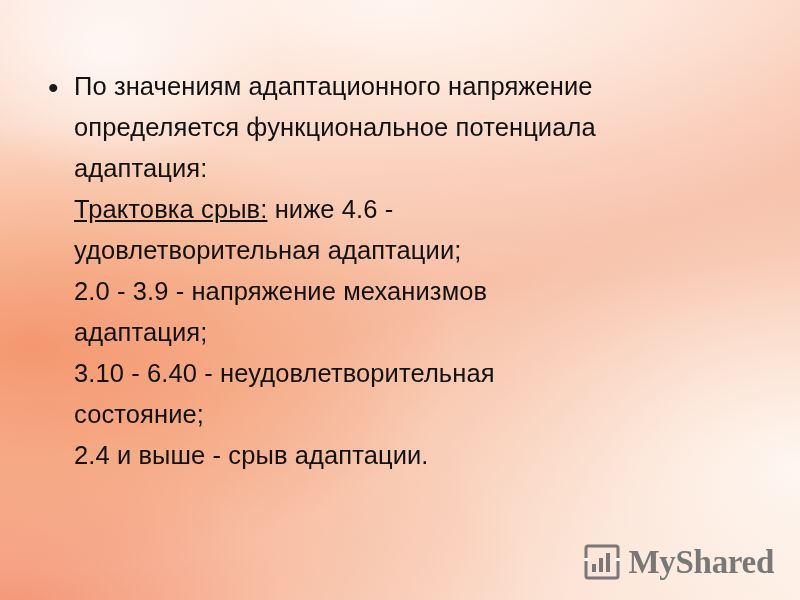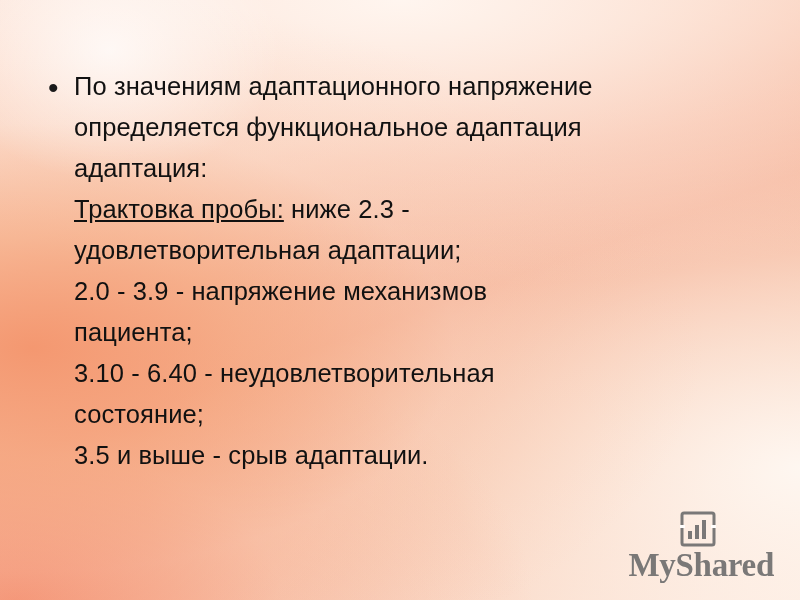--- a/index.html
+++ b/index.html
@@ -79,21 +79,20 @@
     text-underline-offset: 2px;
   }
 
   #watermark {
     position: absolute;
     right: 26px;
     bottom: 18px;
     display: flex;
     align-items: center;
     opacity: 0.92;
-    flex-direction: column;
   }
   #watermark-icon {
     width: 40px;
     height: 40px;
     margin-right: 6px;
   }
   #watermark-text {
     font-family: "Liberation Serif", serif;
     font-weight: bold;
     font-size: 33px;
@@ -107,29 +106,29 @@
 
 <div id="slide">
 
   <div id="corner-glow"></div>
 
   <div id="content">
 
     <div id="bullet-block">
       <div id="bullet-dot">•</div>
       <div id="bullet-text"><span>По значениям адаптационного напряжение</span>
-<span>определяется функциональное адаптация</span>
+<span>определяется функциональное потенциала</span>
 <span>адаптация:</span>
-<span class="underline-term">Трактовка пробы:</span><span> ниже 2.3 -</span>
+<span class="underline-term">Трактовка срыв:</span><span> ниже 4.6 -</span>
 <span>удовлетворительная адаптации;</span>
 <span>2.0 - 3.9 - напряжение механизмов</span>
-<span>пациента;</span>
+<span>адаптация;</span>
 <span>3.10 - 6.40 - неудовлетворительная</span>
 <span>состояние;</span>
-<span>3.5 и выше - срыв адаптации.</span></div>
+<span>2.4 и выше - срыв адаптации.</span></div>
     </div>
 
     <div id="watermark">
       <svg id="watermark-icon" viewBox="0 0 40 40" xmlns="http://www.w3.org/2000/svg">
         <rect x="4" y="4" width="32" height="32" rx="2" fill="none" stroke="#6f6f6f" stroke-width="3"></rect>
         <rect x="10" y="22" width="4" height="8" fill="#6f6f6f"></rect>
         <rect x="17" y="16" width="4" height="14" fill="#6f6f6f"></rect>
         <rect x="24" y="11" width="4" height="19" fill="#6f6f6f"></rect>
         <rect x="2" y="16" width="5" height="3" fill="#ffffff"></rect>
         <rect x="33" y="16" width="5" height="3" fill="#ffffff"></rect>

